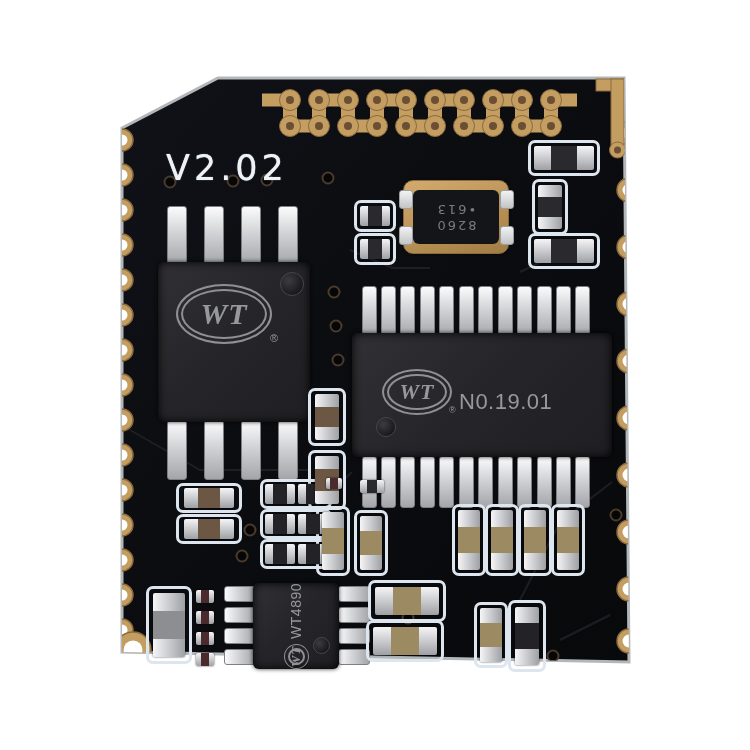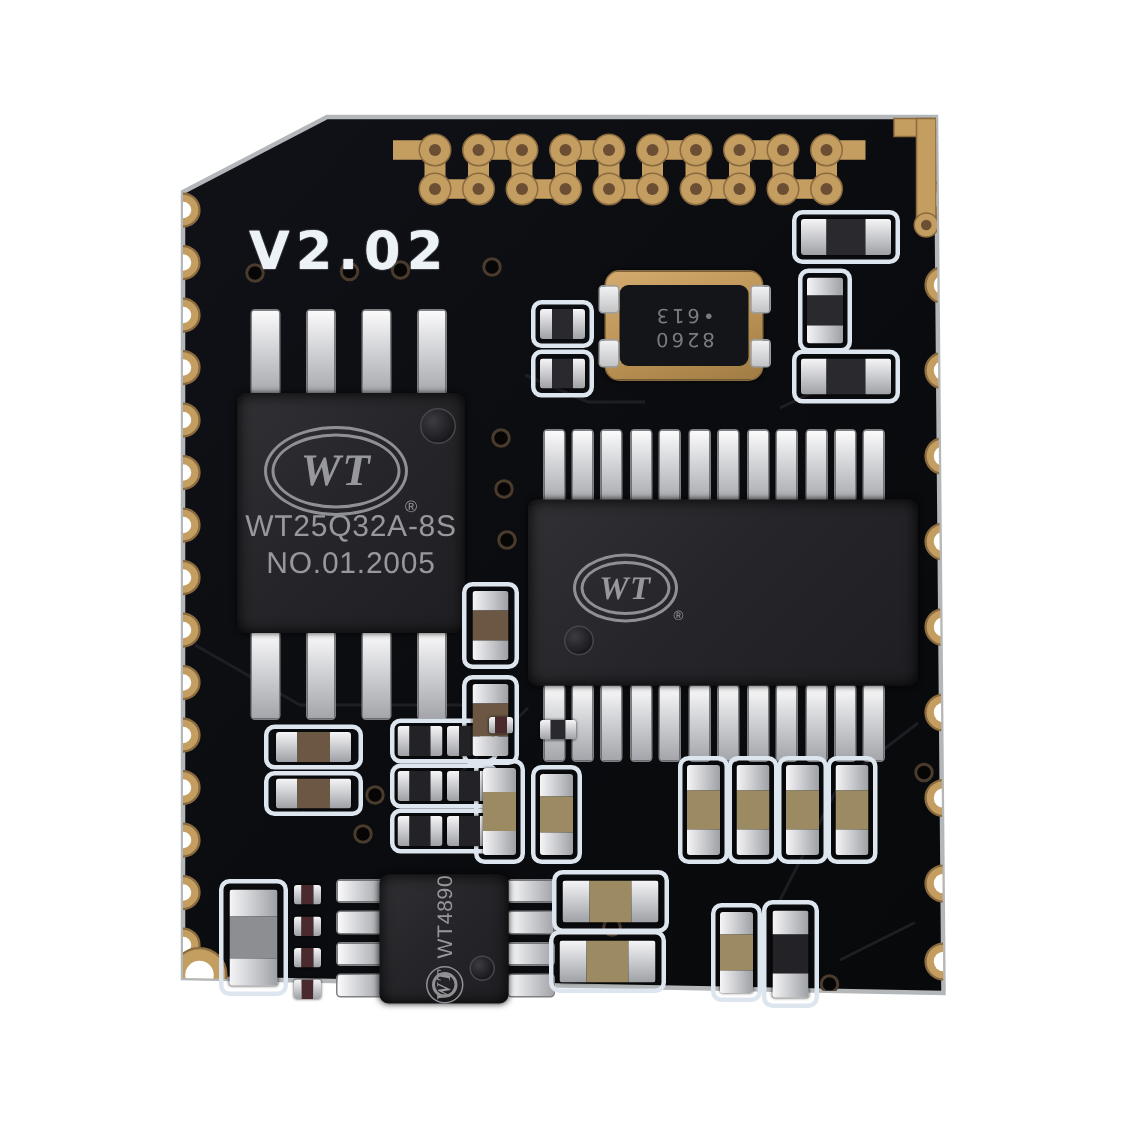--- a/index.html
+++ b/index.html
@@ -3,21 +3,21 @@
 <meta charset="utf-8">
 <style>
   html,body { margin:0; padding:0; background:#ffffff; }
   .stage { position:relative; width:750px; height:750px; background:#ffffff; overflow:hidden;
            font-family:"Liberation Sans", sans-serif; }
   .layer { position:absolute; inset:0; }
   svg.pcb { position:absolute; left:0; top:0; }
 
   
   .version { position:absolute; left:166px; top:148px; z-index:3;
-             font-family:"DejaVu Sans", sans-serif; font-weight:bold; font-size:35px;
+             font-family:"DejaVu Sans", sans-serif; font-weight:normal; font-size:35px;
              letter-spacing:4px; color:#edf2f7; text-shadow:0 0 1px #cfd8e2; }
 
   
   .chip { position:absolute; z-index:2; border-radius:6px;
           background:linear-gradient(135deg,#313135 0%,#26262a 45%,#1f1f23 100%);
           box-shadow:inset 0 0 10px #000, 0 0 4px rgba(0,0,0,.8); color:#97989c; }
   .chip .line { position:absolute; white-space:nowrap; letter-spacing:.5px; }
   .lead { position:absolute; z-index:1; border-radius:3px; border:1px solid #7e7f83;
           background:linear-gradient(180deg,#fbfbfc 0%,#d2d3d6 45%,#a4a5aa 100%); }
   .lead.h { background:linear-gradient(90deg,#fbfbfc 0%,#d2d3d6 45%,#a4a5aa 100%); }
@@ -230,30 +230,29 @@
 
   <div class="layer">
 
     <div class="version">V2.02</div>
 
     <div class="chip" style="left:158px;top:262px;width:152px;height:160px;">
       <div class="wt-logo" style="left:18px;top:22px;width:92px;height:56px;">
         <span style="font-size:30px;">WT</span>
       </div>
       <span class="reg" style="left:112px;top:70px;font-size:11px;">®</span>
-      <div class="line" style="left:0;right:0;top:78px;text-align:center;font-size:20px;">WT25Q32A-8S</div>
-      <div class="line" style="left:0;right:0;top:103px;text-align:center;font-size:20px;">NO.01.2005</div>
       <div class="pin1" style="left:122px;top:10px;width:22px;height:22px;"></div>
     </div>
 
     <div class="chip" style="left:352px;top:333px;width:260px;height:124px;">
       <div class="wt-logo" style="left:30px;top:36px;width:66px;height:42px;">
         <span style="font-size:22px;">WT</span>
       </div>
       <span class="reg" style="left:97px;top:72px;font-size:9px;">®</span>
+      <div class="line" style="left:107px;top:56px;font-size:22px;">N0.19.01</div>
       <div class="pin1" style="left:24px;top:84px;width:18px;height:18px;"></div>
     </div>
 
     <div class="chip" style="left:253px;top:583px;width:86px;height:86px;">
       <div class="rot">
         <div class="wt-logo" style="position:relative;width:36px;height:23px;border-width:1.5px;">
           <span style="font-size:13px;">WT</span>
         </div>
         <span class="part">WT4890</span>
       </div>

